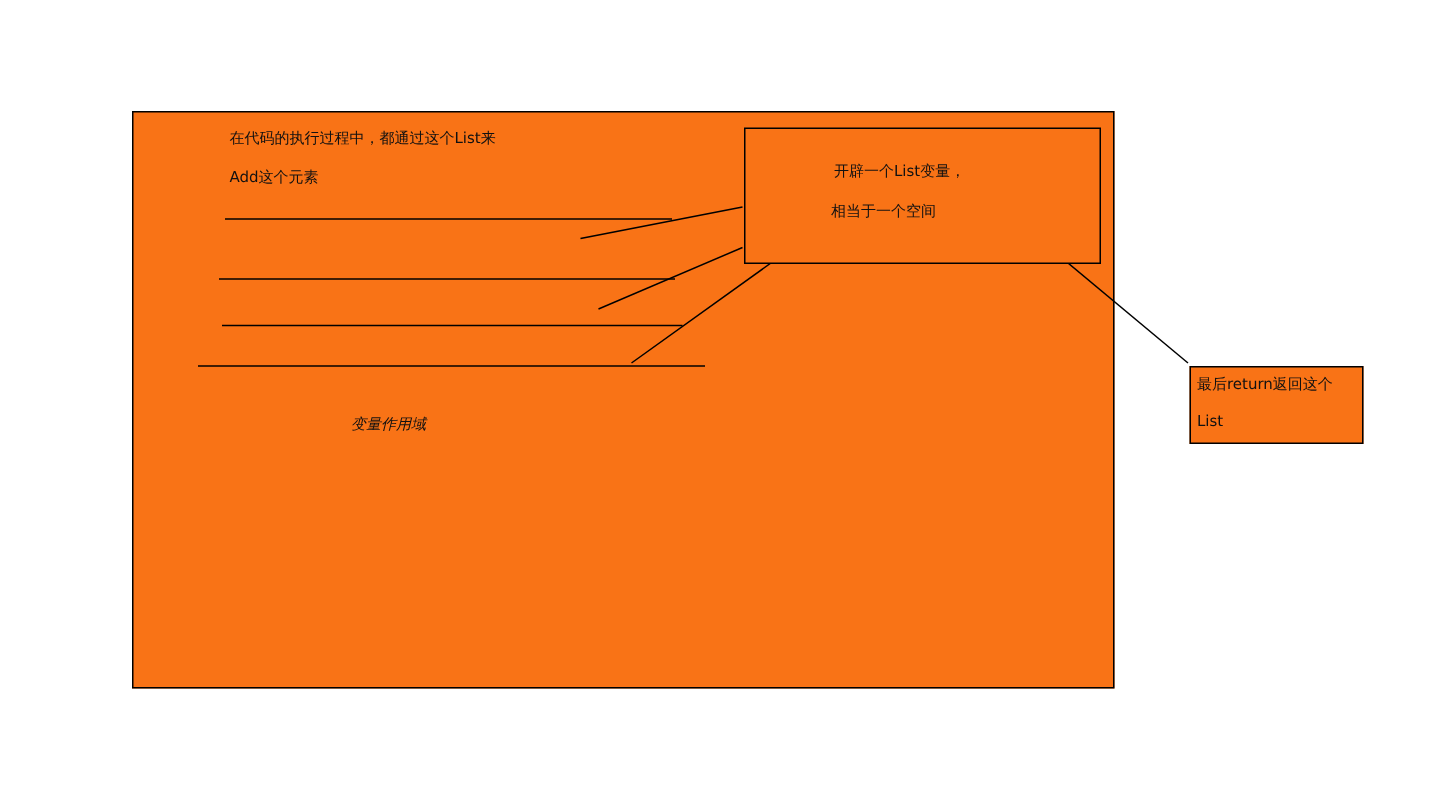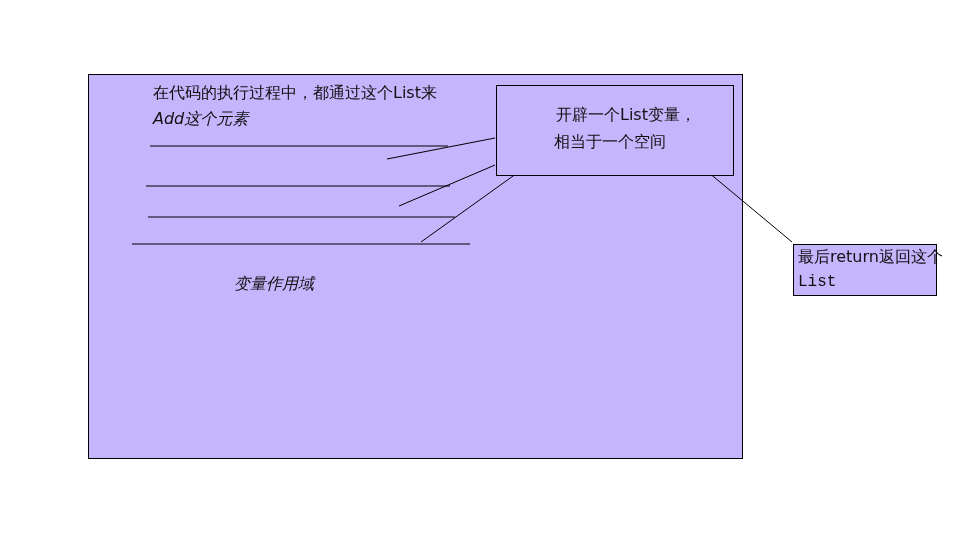--- a/index.html
+++ b/index.html
@@ -1,19 +1,19 @@
 <!DOCTYPE html>
 <html><head>
   <meta charset="utf-8">
   <style>
     html, body { margin:0; padding:0; background:#ffffff; }
     body { width:960px; height:540px; position:relative; overflow:hidden;
            font-family: "DejaVu Sans", "Liberation Sans", sans-serif; color:#111; }
-    .box { position:absolute; border:1px solid #000; background:#c4b5fd; box-sizing:border-box; }
-    .txt { position:absolute; font-size:16px; line-height:16px; white-space:nowrap; }
+    .box { position:absolute; border:1px solid #000; background:#f97316; box-sizing:border-box; }
+    .txt { position:absolute; font-size:10px; line-height:16px; white-space:nowrap; }
     svg.lines { position:absolute; left:0; top:0; width:960px; height:540px; pointer-events:none; }
   </style>
 </head>
 <body>
 
 <div class="box" style="left:88px; top:74px; width:655px; height:385px;"></div>
 
 <svg class="lines" viewBox="0 0 960 540">
 
   <line x1="150" y1="146" x2="448" y2="146" stroke="#000" stroke-width="1"></line>
@@ -22,25 +22,25 @@
   <line x1="132" y1="244" x2="470" y2="244" stroke="#000" stroke-width="1"></line>
 
   <line x1="387" y1="159" x2="495" y2="138" stroke="#000" stroke-width="1"></line>
   <line x1="399" y1="206" x2="495" y2="165" stroke="#000" stroke-width="1"></line>
   <line x1="421" y1="242" x2="520" y2="171" stroke="#000" stroke-width="1"></line>
 
   <line x1="690" y1="157" x2="792" y2="242" stroke="#000" stroke-width="1"></line>
 </svg>
 
 <div class="txt" style="left:153px; top:85px;">在代码的执行过程中，都通过这个List来</div>
-<div class="txt" style="left:153px; top:111px;font-style:italic;">Add这个元素</div>
+<div class="txt" style="left:153px; top:111px;">Add这个元素</div>
 
 <div class="box" style="left:496px; top:85px; width:238px; height:91px;">
   <div class="txt" style="left:59px; top:21px;">开辟一个List变量，</div>
   <div class="txt" style="left:57px; top:48px;">相当于一个空间</div>
 </div>
 
 <div class="txt" style="left:234px; top:276px;font-style:italic;">变量作用域</div>
 
-<div class="box" style="left:793px; top:244px; width:144px; height:52px;">
+<div class="box" style="left:793px; top:244px; width:116px; height:52px;">
   <div class="txt" style="left:4px; top:4px;">最后return返回这个</div>
-  <div class="txt" style="left:4px; top:29px;font-family:Liberation Mono, monospace;">List</div>
+  <div class="txt" style="left:4px; top:29px;">List</div>
 </div>
 
 </body></html>

